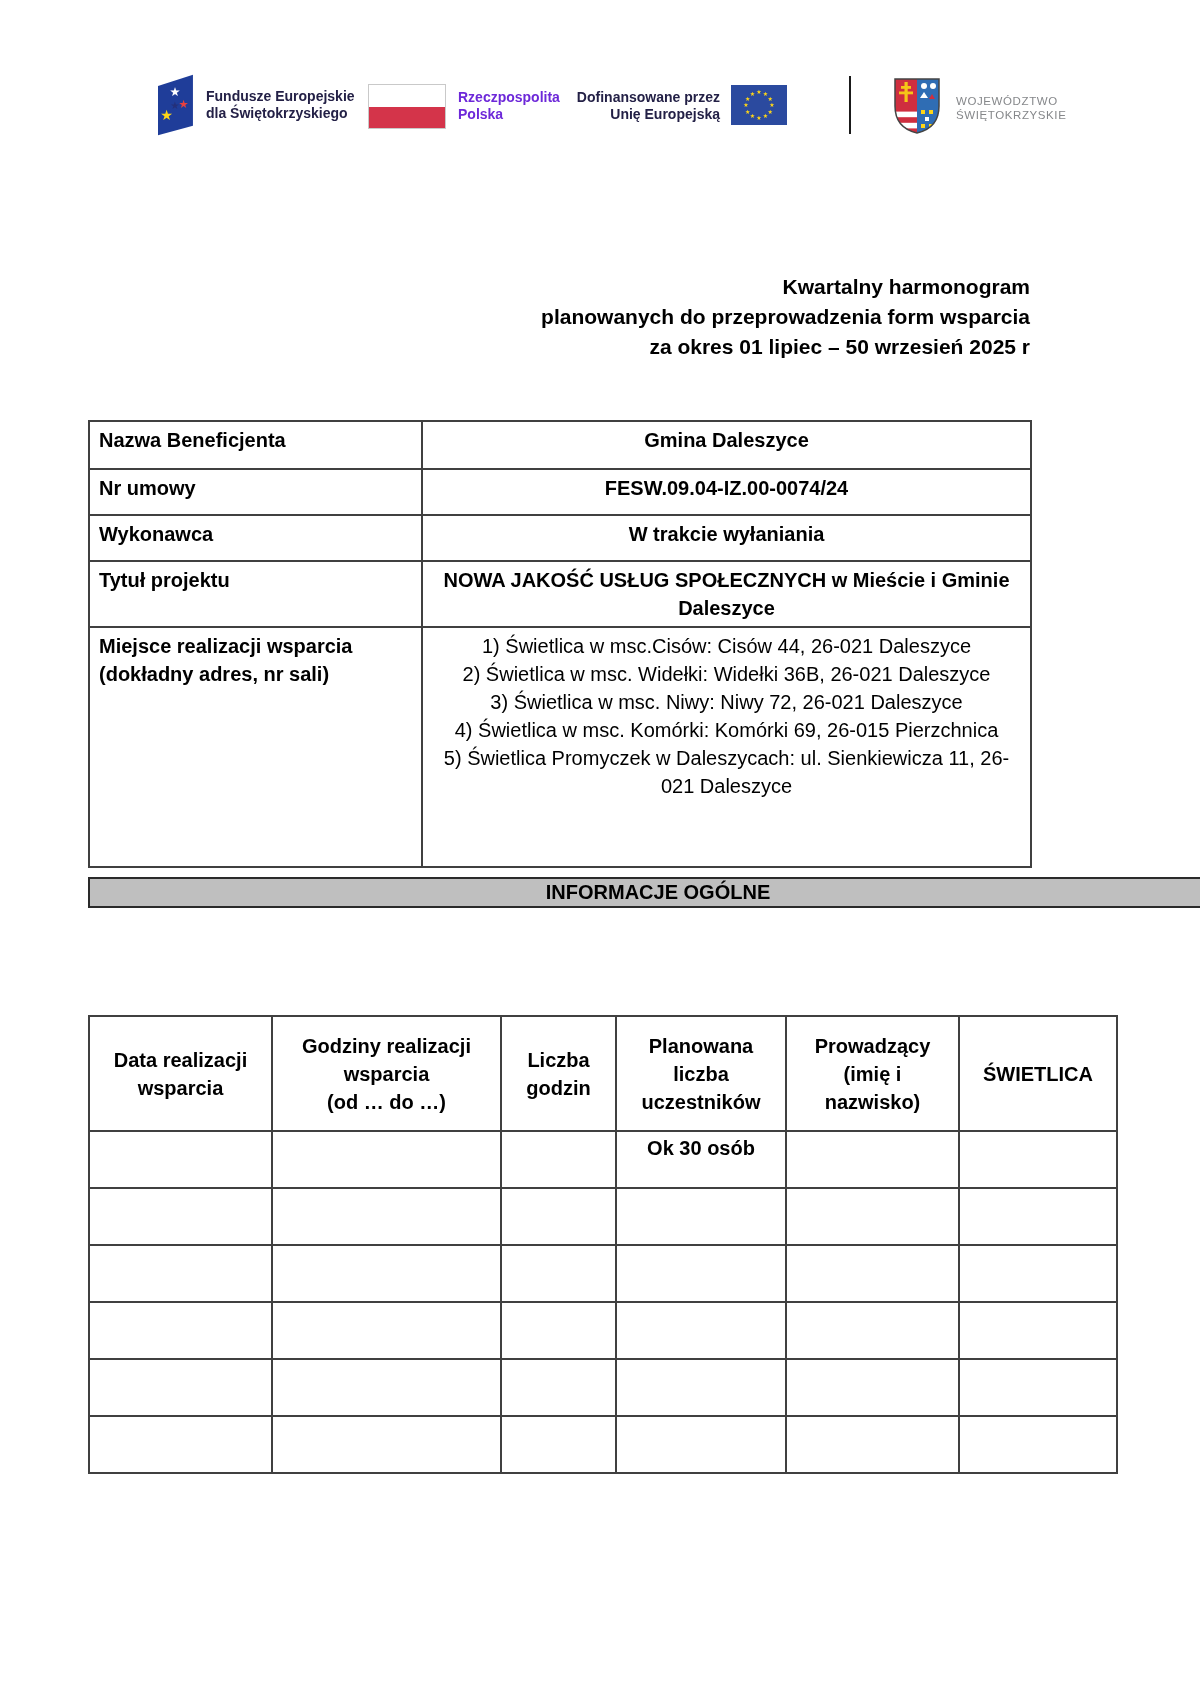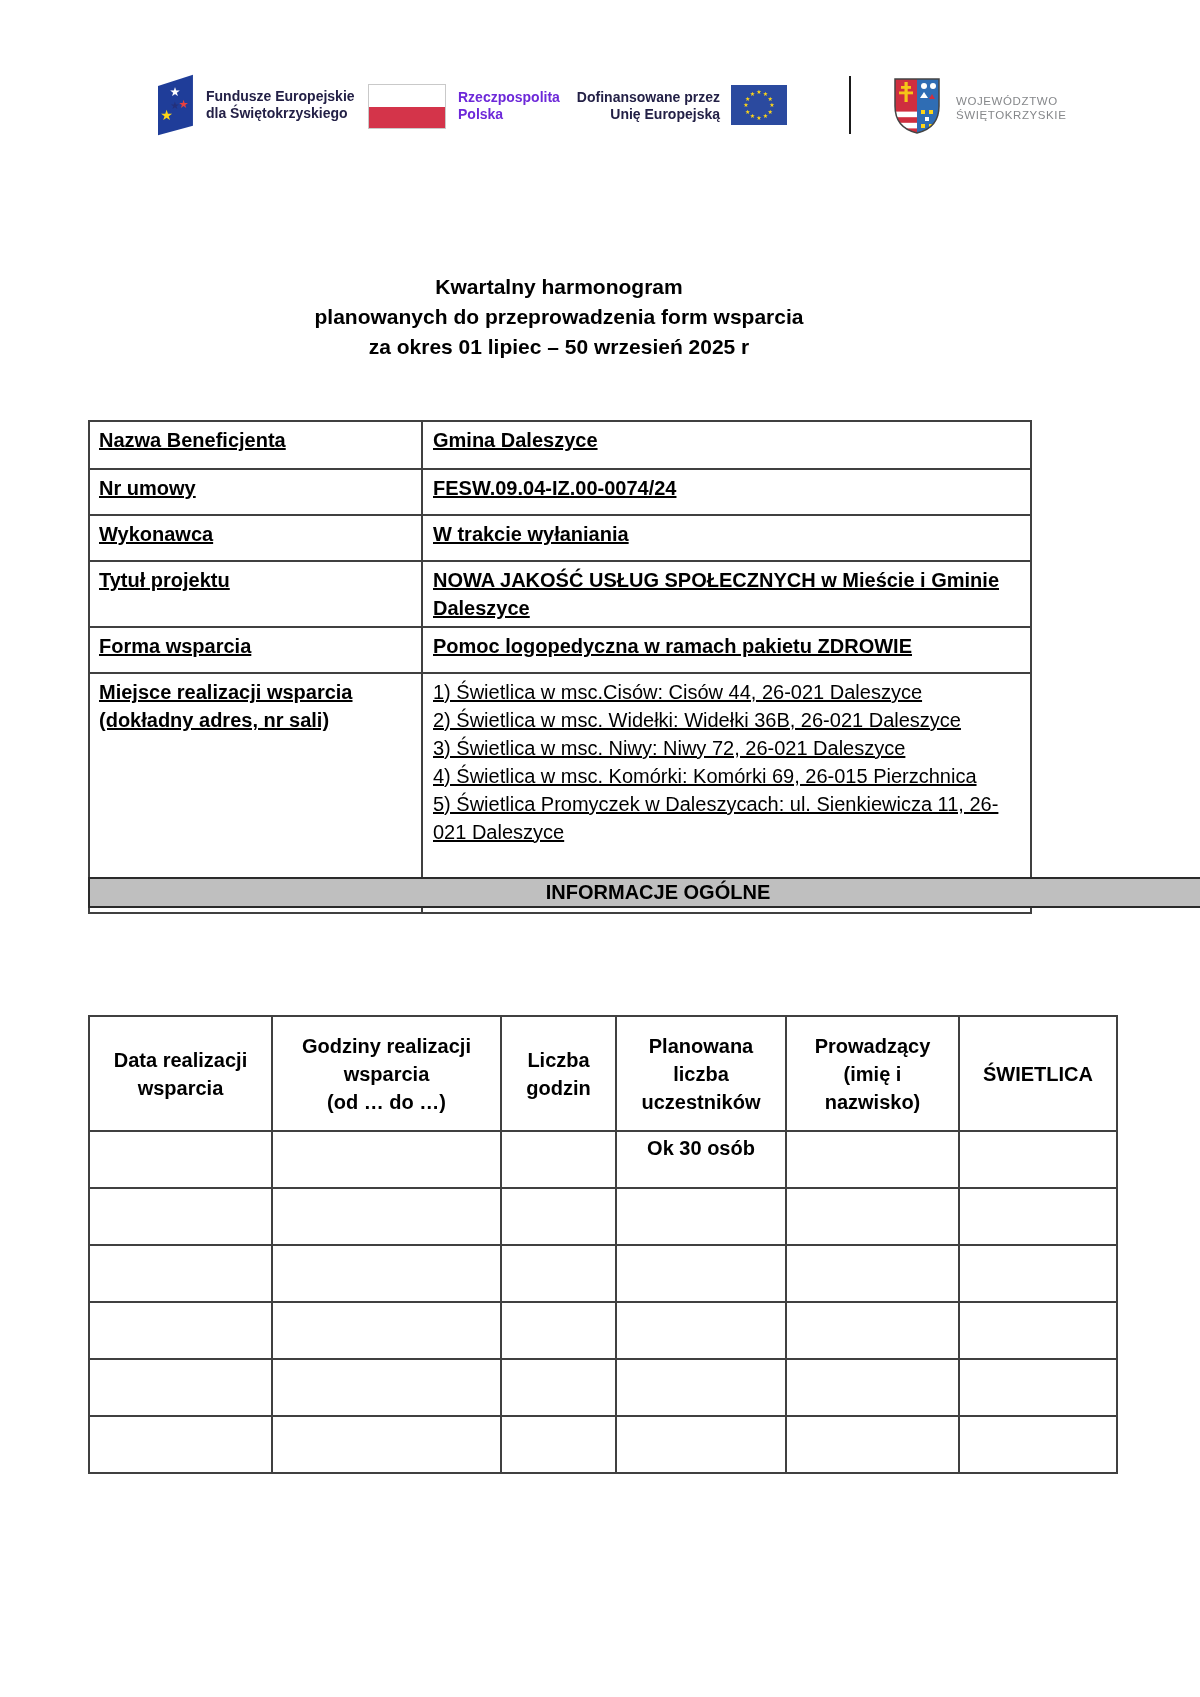--- a/index.html
+++ b/index.html
@@ -30,32 +30,32 @@
   .logo-text.black{color:#6d28d9;}
   .eu-text{text-align:right;}
   .voiv-text{font-size:11.5px;line-height:14px;letter-spacing:.6px;color:var(--voivodeship-text-gray);font-weight:400;}
   .divider{width:2px;height:58px;background:#1a1a1a;}
   .flag-pl{width:78px;height:45px;border:1px solid #c9c9c9;}
   .flag-pl .top{height:50%;background:#ffffff;}
   .flag-pl .bottom{height:50%;background:var(--poland-red);}
 
   
   .doc-title{
-    left:88px;top:272px;width:942px;text-align:center;
+    left:88px;top:272px;width:942px;text-align:right;
     font-size:21px;line-height:30px;font-weight:bold;
   }
 
   
   table{border-collapse:collapse;table-layout:fixed;}
   td,th{border:2px solid var(--table-border);vertical-align:top;
         font-size:20px;line-height:28px;white-space:pre-line;overflow:hidden;}
   .info-table{left:88px;top:420px;width:942px;}
-  .info-table td{padding:4px 10px;text-decoration:underline;}
+  .info-table td{padding:4px 20px;}
   .info-table td.lbl{font-weight:bold;text-align:left;padding-left:9px;}
-  .info-table td.val{font-weight:bold;}
+  .info-table td.val{font-weight:bold;text-align:center;}
   .info-table td.val.regular{font-weight:normal;}
 
   .section-bar{
     left:88px;top:877px;width:1140px;height:31px;
     background:var(--section-header-bg);border:2px solid #2a2a2a;
     text-align:center;font-size:20px;line-height:27px;font-weight:bold;
   }
 
   .schedule-table{left:88px;top:1015px;width:1028px;}
   .schedule-table td{text-align:center;font-weight:bold;padding:2px 8px;}
@@ -171,24 +171,20 @@
     <td class="lbl">Nr umowy</td>
     <td class="val">FESW.09.04-IZ.00-0074/24</td>
   </tr>
   <tr style="height:46px">
     <td class="lbl">Wykonawca</td>
     <td class="val">W trakcie wyłaniania</td>
   </tr>
   <tr style="height:59px">
     <td class="lbl">Tytuł projektu</td>
     <td class="val">NOWA JAKOŚĆ USŁUG SPOŁECZNYCH w Mieście i Gminie Daleszyce</td>
-  </tr>
-  <tr style="height:46px">
-    <td class="lbl">Forma wsparcia</td>
-    <td class="val">Pomoc logopedyczna w ramach pakietu ZDROWIE</td>
   </tr>
   <tr style="height:240px">
     <td class="lbl">Miejsce realizacji wsparcia (dokładny adres, nr sali)</td>
     <td class="val regular">1) Świetlica w msc.Cisów: Cisów 44, 26-021 Daleszyce
 2) Świetlica w msc. Widełki: Widełki 36B, 26-021 Daleszyce
 3) Świetlica w msc. Niwy: Niwy 72, 26-021 Daleszyce
 4) Świetlica w msc. Komórki: Komórki 69, 26-015 Pierzchnica
 5) Świetlica Promyczek w Daleszycach: ul. Sienkiewicza 11, 26-021 Daleszyce</td>
   </tr>
 </tbody>

